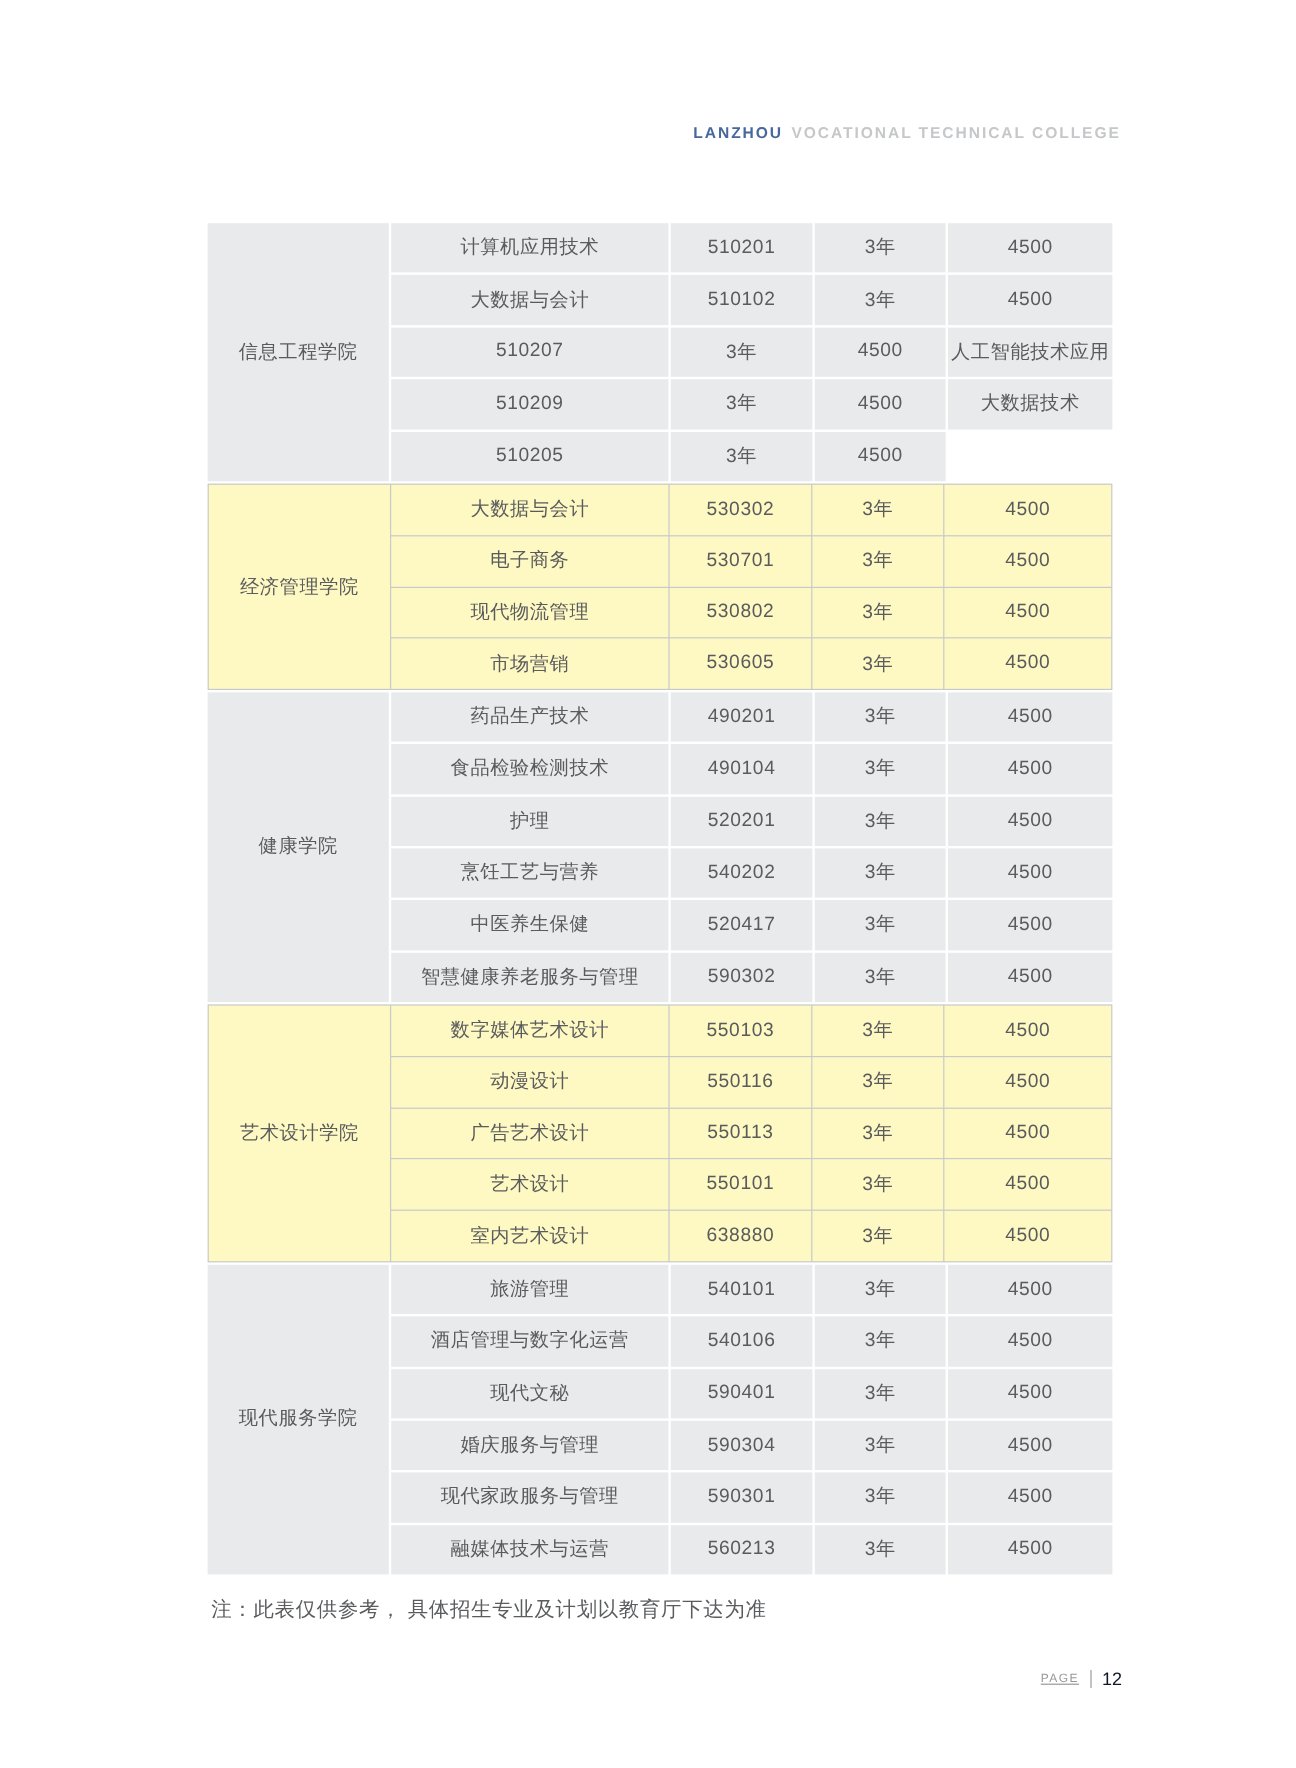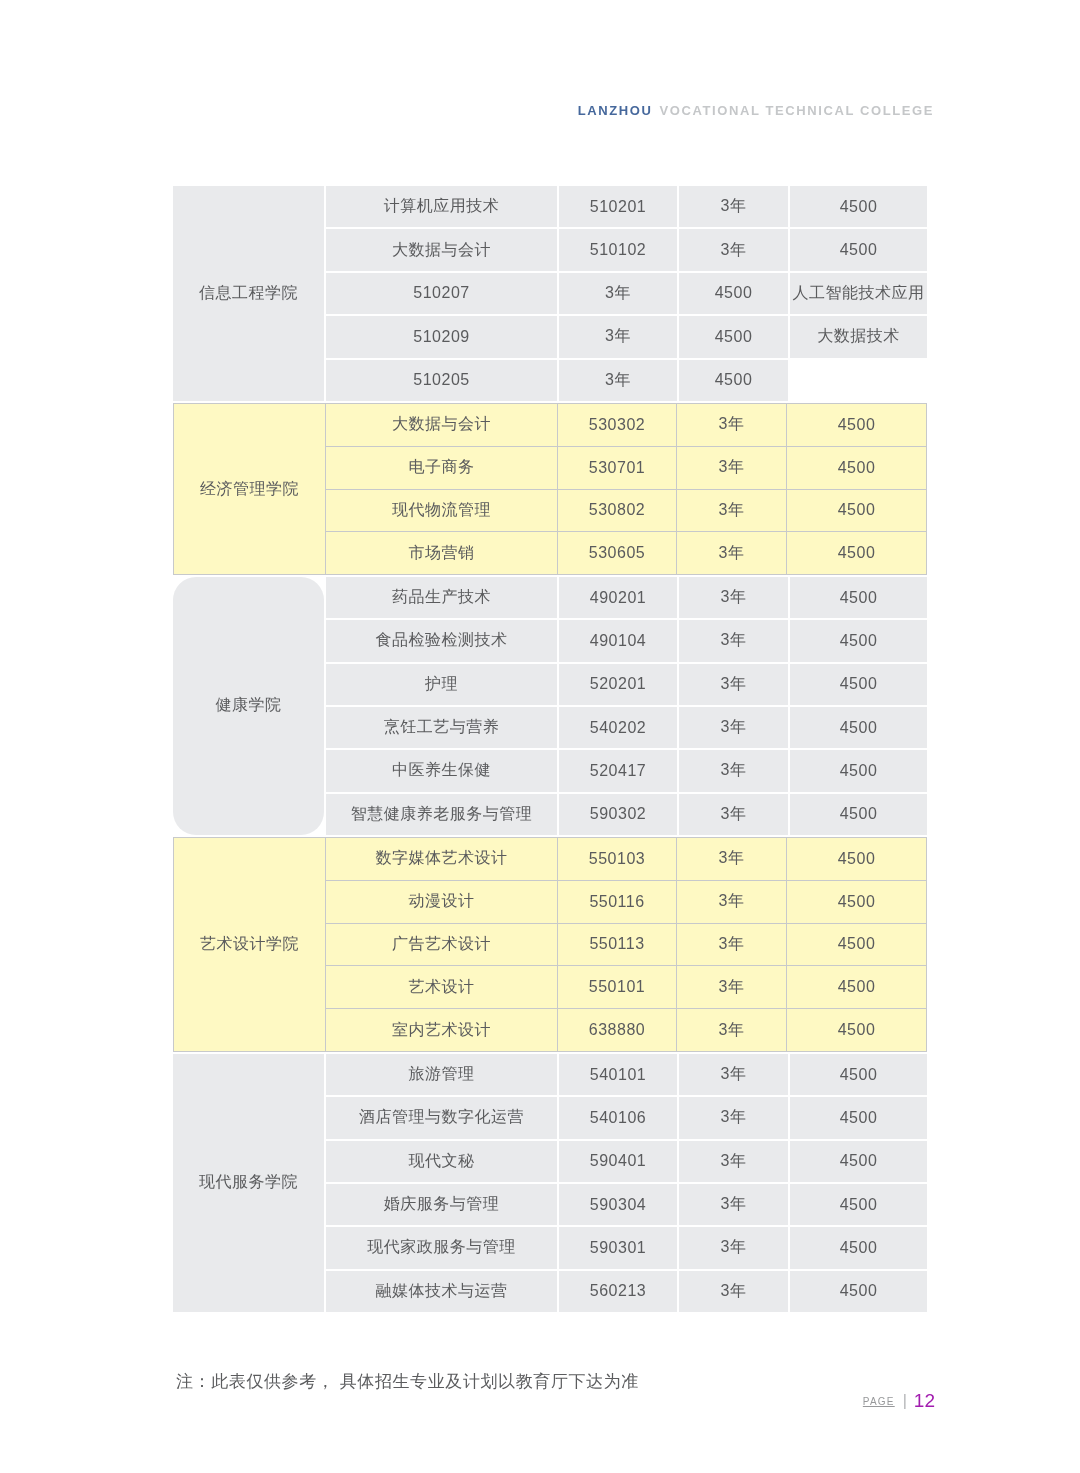--- a/index.html
+++ b/index.html
@@ -55,21 +55,20 @@
     white-space: nowrap;
   }
 
   
   .note {
     position: absolute;
     left: 176px; top: 1330px;
     font-size: 17px;
     color: #5b5c5e;
     letter-spacing: 0.6px;
-    margin-top: 40px;
   }
 
   
   .pagefoot {
     position: absolute;
     top: 1390px; right: 145px;
     display: flex;
     align-items: center;
     white-space: nowrap;
   }
@@ -79,22 +78,22 @@
     color: #97989a;
     text-decoration: underline;
   }
   .pagefoot .page-sep {
     color: #b3b4b6;
     font-size: 16px;
     font-weight: 300;
     margin: 0 7px 0 8px;
   }
   .pagefoot .page-number {
-    font-size: 19px;
-    color: #a21caf;
+    font-size: 15px;
+    color: #0f172a;
   }
 </style>
 </head>
 <body>
 
 <div class="brand">
   <span class="brand-primary">LANZHOU</span><span class="brand-secondary">VOCATIONAL TECHNICAL COLLEGE</span>
 </div>
 
 <div class="majors-table">
@@ -133,21 +132,21 @@
       <div class="cell">现代物流管理</div>
       <div class="cell">530802</div>
       <div class="cell">3年</div>
       <div class="cell">4500</div>
       <div class="cell">市场营销</div>
       <div class="cell">530605</div>
       <div class="cell">3年</div>
       <div class="cell">4500</div>
     </div>
     <div class="section gray" style="height: 258px; grid-template-rows: repeat(6, 1fr);">
-      <div class="cell college" style="grid-row: 1 / span 6; border-radius: 23px;">健康学院</div>
+      <div class="cell college" style="grid-row: 1 / span 6;">健康学院</div>
       <div class="cell">药品生产技术</div>
       <div class="cell">490201</div>
       <div class="cell">3年</div>
       <div class="cell">4500</div>
       <div class="cell">食品检验检测技术</div>
       <div class="cell">490104</div>
       <div class="cell">3年</div>
       <div class="cell">4500</div>
       <div class="cell">护理</div>
       <div class="cell">520201</div>

